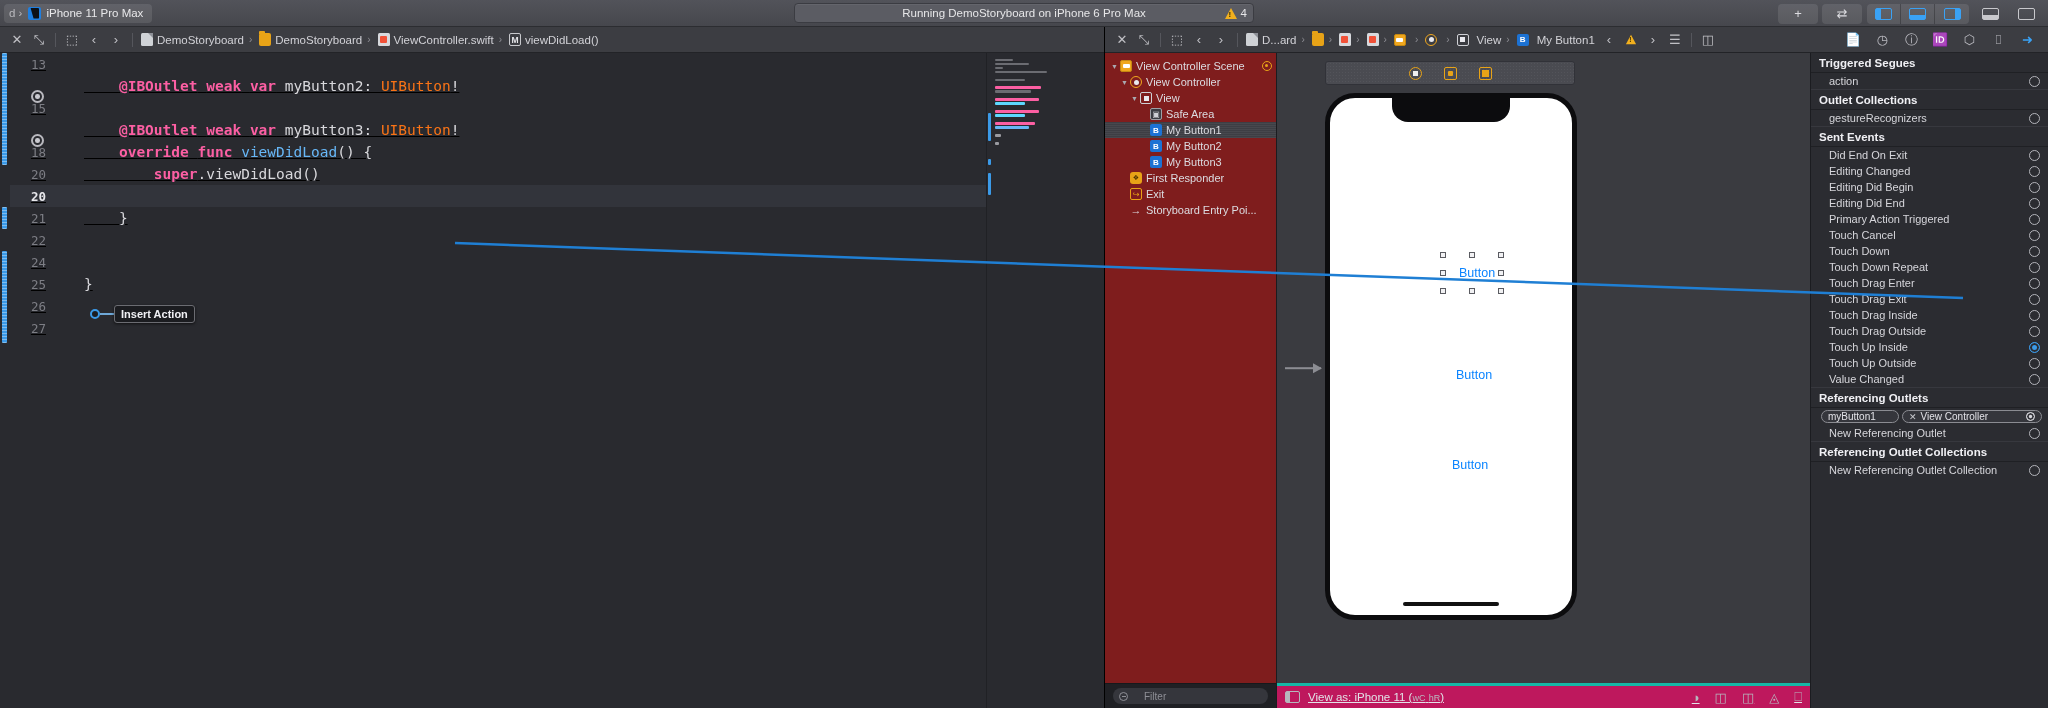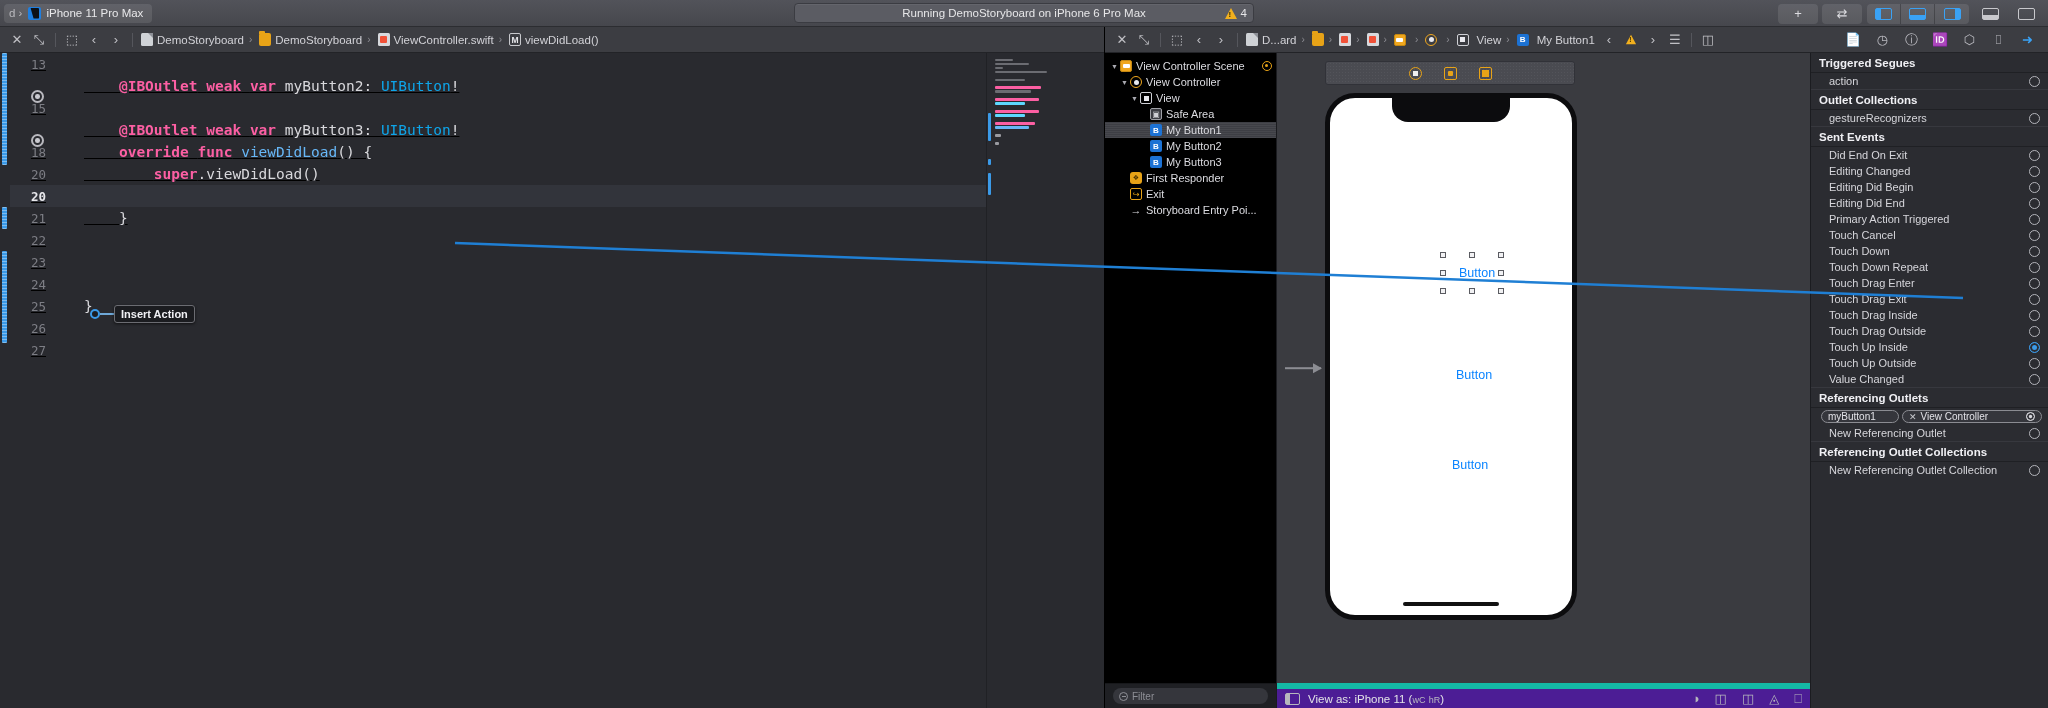--- a/index.html
+++ b/index.html
@@ -115,21 +115,21 @@
   .line.cur .ln { color: #e8e8ec; font-weight: bold; }
   .ln.bp { position: relative; }
   .ln-dot {
     position: absolute; right: 12px; top: 4px; width: 13px; height: 13px;
     border-radius: 50%; border: 2.3px solid #b9b9bf; background: transparent;
   }
   .ln-dot:after { content: ""; position: absolute; left: 2.2px; top: 2.2px; width: 4.6px; height: 4.6px; border-radius: 50%; background: #c9c9cf; }
   .code { padding-left: 28px; }
   .kw { color: #fc5fa3; font-weight: bold; }
   .attr { color: #fc5fa3; font-weight: bold; }
-  .typ { color: #0ea5e9; }
+  .typ { color: #f97316; }
   .fn  { color: #67b7f7; }
   .pl  { color: #d8d8dc; }
 
   
   .insert-action {
     position: absolute; left: 80px; top: 252px;
     display: flex; align-items: center; z-index: 40;
   }
   .ia-knob { width: 10px; height: 10px; border-radius: 50%; border: 2px solid #3b9ae8; background: #1c1d21; flex: 0 0 10px; }
   .ia-line { width: 14px; height: 2px; background: #6fa8d8; }
@@ -152,21 +152,21 @@
     border-bottom: 1px solid #222327; display: flex; align-items: center; padding: 0 6px;
     font-size: 11.5px; color: #c9c9ce;
   }
   .insp-tabs { margin-left: auto; display: flex; align-items: center; gap: 0; }
   .insp-tab { width: 29px; height: 22px; display: flex; align-items: center; justify-content: center; color: #b9b9bf; font-size: 13px; }
   .insp-tab.active { color: #3aa2f5; }
 
   .sb-body { flex: 1 1 auto; display: flex; min-height: 0; }
 
   
-  .outline { width: 172px; flex: 0 0 172px; background: #000000; border-right: 1px solid #1b1c20; display: flex; flex-direction: column; }
+  .outline { width: 172px; flex: 0 0 172px; background: #7f1d1d; border-right: 1px solid #1b1c20; display: flex; flex-direction: column; }
   .outline-list { flex: 1 1 auto; overflow: hidden; padding-top: 5px; }
   .orow { height: 16px; display: flex; align-items: center; font-size: 11px; color: #dcdce1; white-space: nowrap; position: relative; padding-right: 4px; }
   .orow.sel { background: #3d3e44; background-image: repeating-linear-gradient(0deg, rgba(255,255,255,.05) 0 1px, transparent 1px 2px); }
   .disc { width: 11px; flex: 0 0 11px; text-align: center; color: #a9a9b0; font-size: 7px; }
   .oico { width: 12px; height: 12px; flex: 0 0 12px; margin-right: 4px; border-radius: 2px; display: flex; align-items: center; justify-content: center; font-size: 8px; }
   .oico.scene { background: #f0a71e; border: 1px solid #c48712; }
   .oico.scene:after { content: ""; width: 7px; height: 4px; background: #fff; border-radius: 1px; display: block; }
   .oico.vc { border: 1.6px solid #f0a71e; border-radius: 50%; background: transparent; }
   .oico.vc:after { content: ""; width: 5px; height: 5px; background: #e9e9ee; border-radius: 50%; }
   .oico.view { border: 1.5px solid #cfd0d5; background: transparent; }
@@ -174,21 +174,21 @@
   .oico.safe { border: 1.3px solid #9fa0a6; background: #3a3b41; color: #cfd0d5; }
   .oico.btn { background: #1c72d4; color: #fff; font-weight: bold; font-size: 8px; border-radius: 2px; }
   .oico.fr { background: #e8a317; border-radius: 3px; color: #4a3200; font-size: 7px; }
   .oico.exit { border: 1.4px solid #e8a317; background: transparent; color: #e8a317; font-size: 8px; }
   .oico.arrow { background: transparent; color: #dcdce1; font-size: 11px; }
   .o-badge { margin-left: auto; width: 10px; height: 10px; border-radius: 50%; border: 1.6px solid #e8a317; position: relative; }
   .o-badge:after { content: ""; position: absolute; left: 1.6px; top: 1.6px; width: 3.6px; height: 3.6px; border-radius: 50%; background: #e8a317; }
   .filter-bar { height: 25px; flex: 0 0 25px; background: #1f2024; border-top: 1px solid #17181b; display: flex; align-items: center; padding: 0 8px; }
   .filter-field {
     flex: 1 1 auto; height: 16px; background: #35363c; border-radius: 8px;
-    display: flex; align-items: center; gap: 4px; padding: 0 6px;
+    display: flex; align-items: center; gap: 16px; padding: 0 6px;
     font-size: 10px; color: #8e8f96;
   }
   .filter-ico { width: 9px; height: 9px; border: 1.2px solid #8e8f96; border-radius: 50%; position: relative; flex: 0 0 9px; }
   .filter-ico:after { content: ""; position: absolute; left: 2px; top: 3.3px; width: 4px; height: 1.2px; background: #8e8f96; }
 
   
   .canvas-wrap { flex: 1 1 auto; display: flex; flex-direction: column; min-width: 0; position: relative; }
   .canvas {
     flex: 1 1 auto; position: relative; overflow: hidden;
     background: #3a3b40;
@@ -236,23 +236,23 @@
   .left-arrow {
     position: absolute; left: 8px; top: 50%; transform: translateY(-50%);
     width: 36px; height: 1.6px; background: #8c8d93;
   }
   .left-arrow:after {
     content: ""; position: absolute; right: -1px; top: -4px;
     border-left: 9px solid #8c8d93; border-top: 5px solid transparent; border-bottom: 5px solid transparent;
   }
 
   .canvas-bottom {
-    height: 25px; flex: 0 0 25px; background: #4c1d95; border-top: 6px solid #14b8a6;
+    height: 25px; flex: 0 0 25px; background: #be185d; border-top: 3px solid #14b8a6;
     display: flex; align-items: center; padding: 0 8px; gap: 8px;
-    font-size: 11.5px; color: #e2e2e7;
+    font-size: 11.5px; color: #e2e2e7; text-decoration: underline;
   }
   .cb-ico { width: 15px; height: 12px; border: 1.4px solid #b6b7bd; border-radius: 2px; position: relative; }
   .cb-ico:after { content: ""; position: absolute; left: 0; top: 0; bottom: 0; width: 4px; background: #b6b7bd; }
   .cb-right { margin-left: auto; display: flex; align-items: center; gap: 15px; color: #b6b7bd; font-size: 13px; }
   .viewas-sub { font-size: 9px; color: #b9bac0; }
 
   
   .inspector {
     width: 238px; flex: 0 0 238px; background: #2b2c31;
     border-left: 1px solid #1b1c20; overflow: hidden; position: relative;
@@ -376,21 +376,20 @@
           <div id="code-lines">
               <div class="line"><span class="ln">13</span><span class="code"></span></div>
               <div class="line"><span class="ln bp"><span class="ln-dot"></span></span><span class="code"><span class="pl">    </span><span class="attr">@IBOutlet</span><span class="pl"> </span><span class="kw">weak</span><span class="pl"> </span><span class="kw">var</span><span class="pl"> myButton2</span><span class="pl">: </span><span class="typ">UIButton</span><span class="pl">!</span></span></div>
               <div class="line"><span class="ln">15</span><span class="code"></span></div>
               <div class="line"><span class="ln bp"><span class="ln-dot"></span></span><span class="code"><span class="pl">    </span><span class="attr">@IBOutlet</span><span class="pl"> </span><span class="kw">weak</span><span class="pl"> </span><span class="kw">var</span><span class="pl"> myButton3</span><span class="pl">: </span><span class="typ">UIButton</span><span class="pl">!</span></span></div>
               <div class="line"><span class="ln">18</span><span class="code"><span class="pl">    </span><span class="kw">override</span><span class="pl"> </span><span class="kw">func</span><span class="pl"> </span><span class="fn">viewDidLoad</span><span class="pl">() {</span></span></div>
               <div class="line"><span class="ln">20</span><span class="code"><span class="pl">        </span><span class="kw">super</span><span class="pl">.viewDidLoad()</span></span></div>
               <div class="line cur"><span class="ln">20</span><span class="code"></span></div>
               <div class="line"><span class="ln">21</span><span class="code"><span class="pl">    }</span></span></div>
               <div class="line"><span class="ln">22</span><span class="code"></span></div>
-              <div class="line"><span class="ln">23</span><span class="code"></span></div>
               <div class="line"><span class="ln">24</span><span class="code"></span></div>
               <div class="line"><span class="ln">25</span><span class="code"><span class="pl">}</span></span></div>
               <div class="line"><span class="ln">26</span><span class="code"></span></div>
               <div class="line"><span class="ln">27</span><span class="code"></span></div>
             </div>
           <div class="insert-action">
             <span class="ia-knob"></span>
             <span class="ia-line"></span>
             <span class="ia-chip">Insert Action</span>
           </div>

